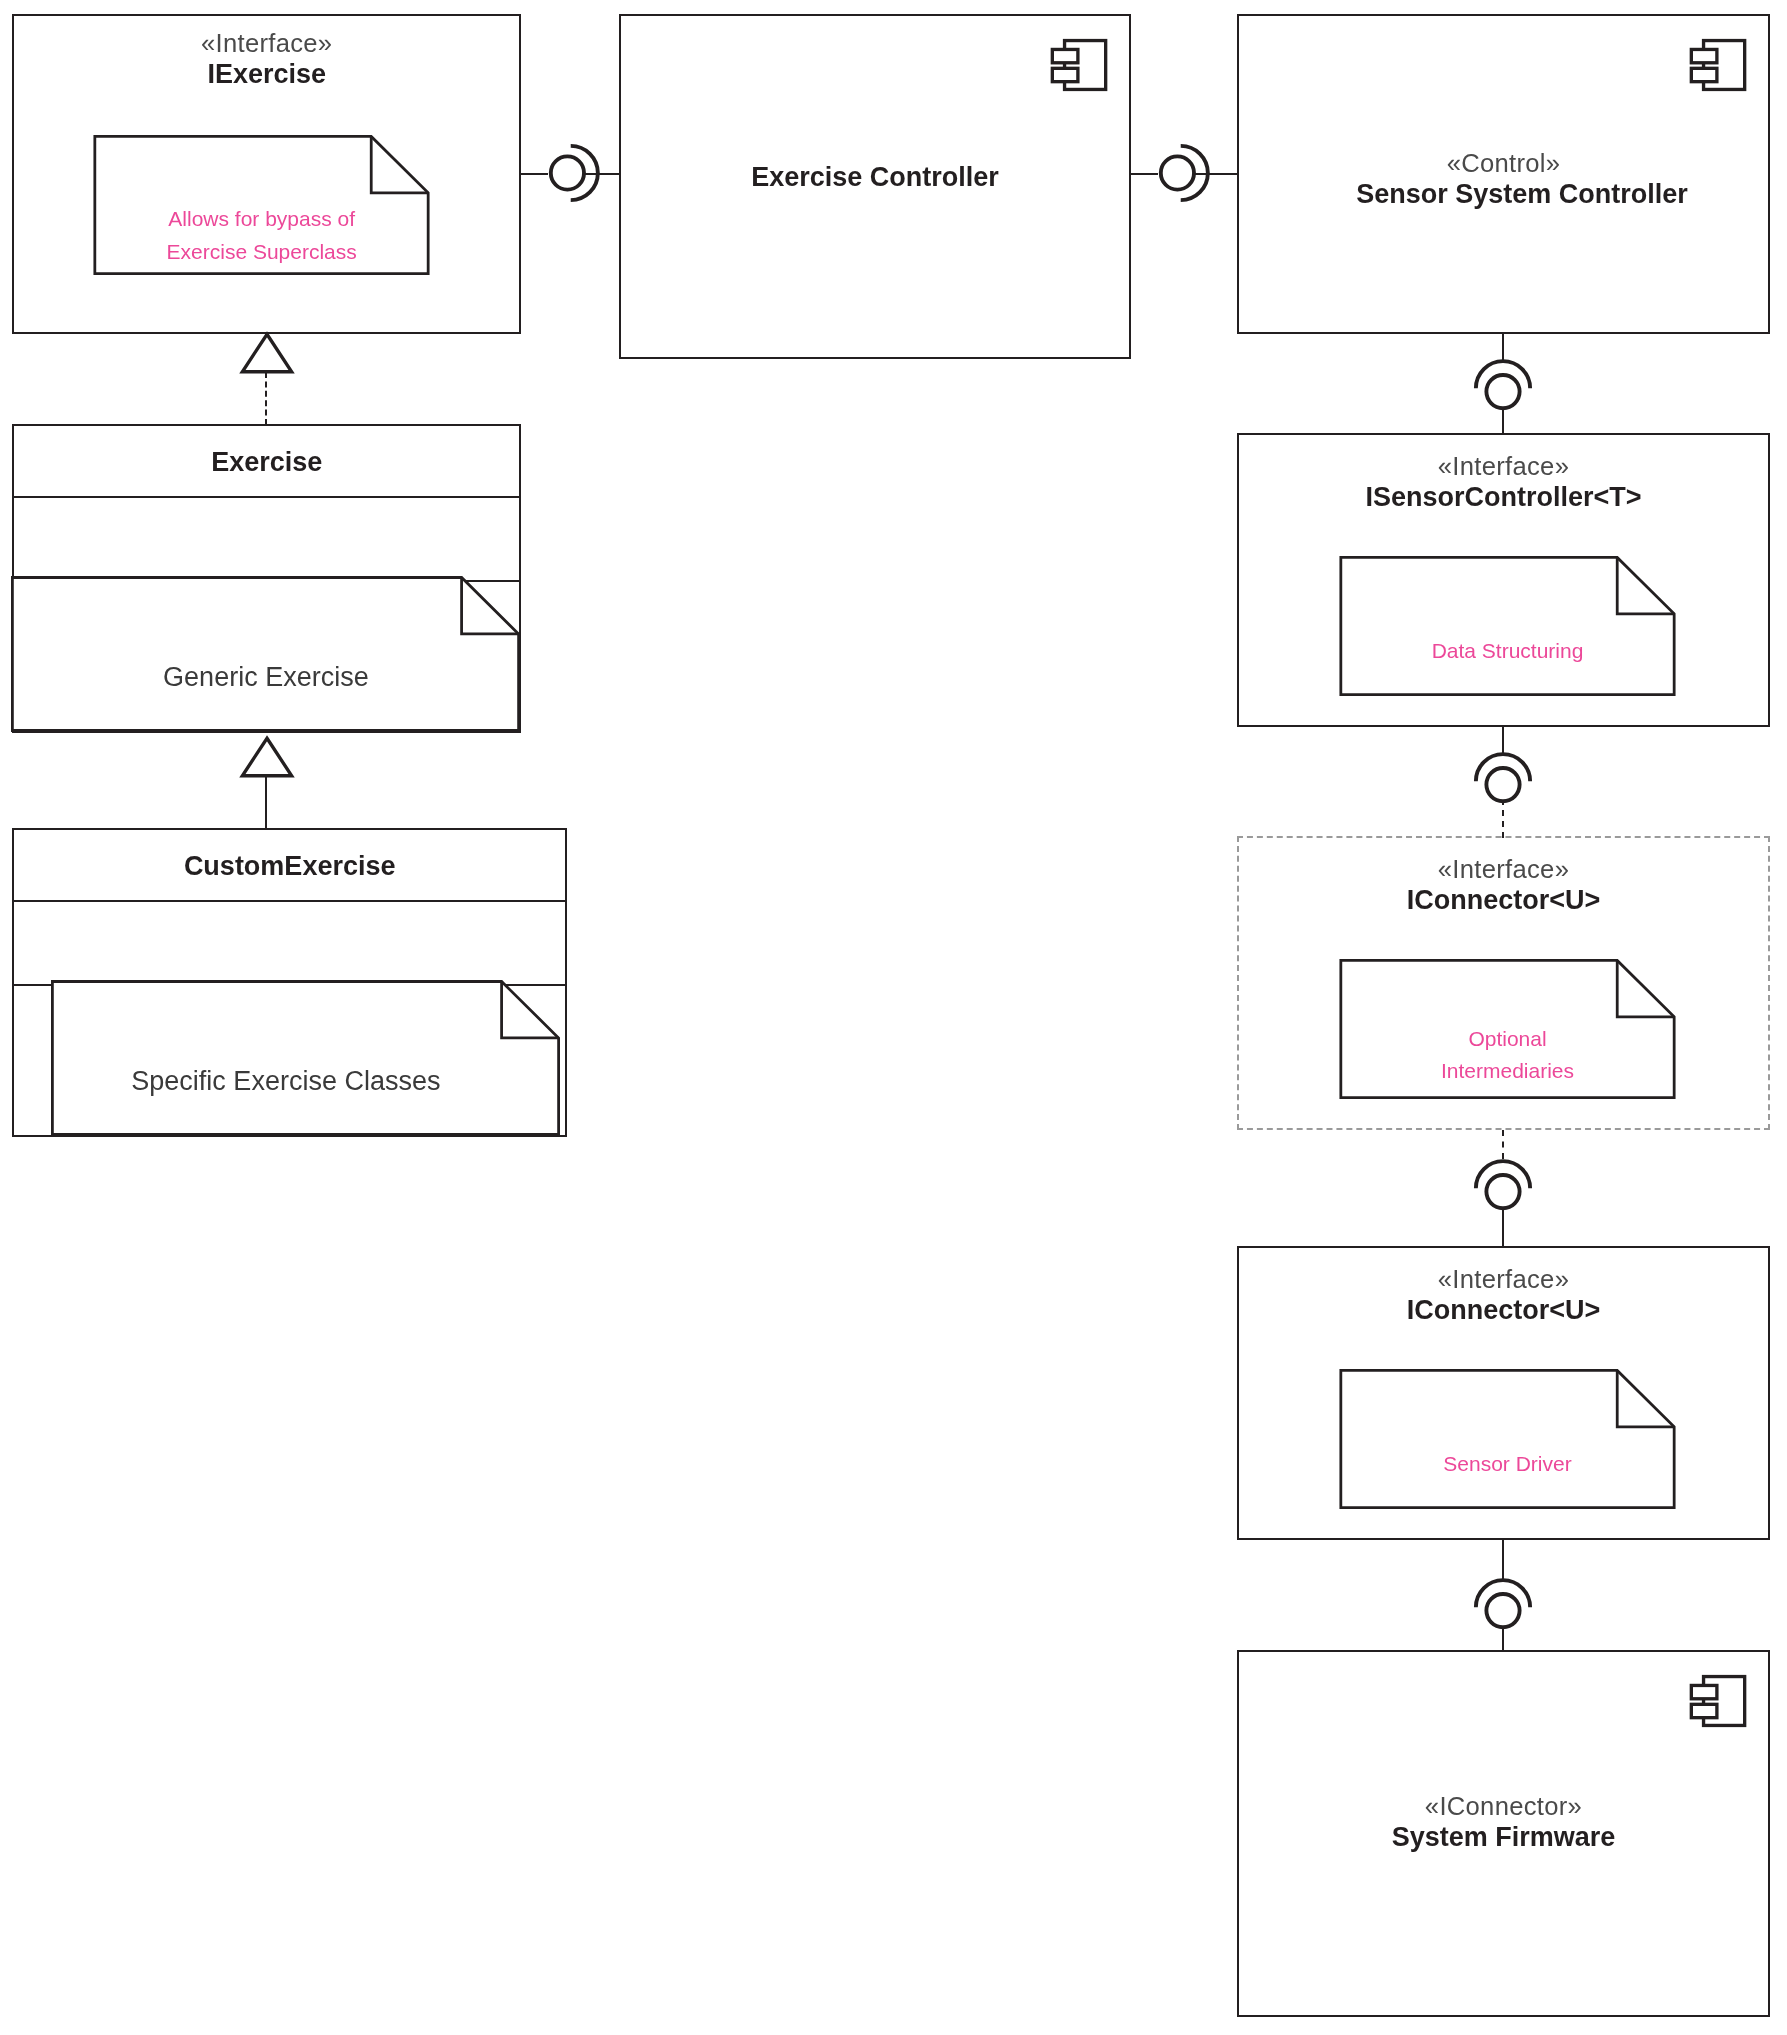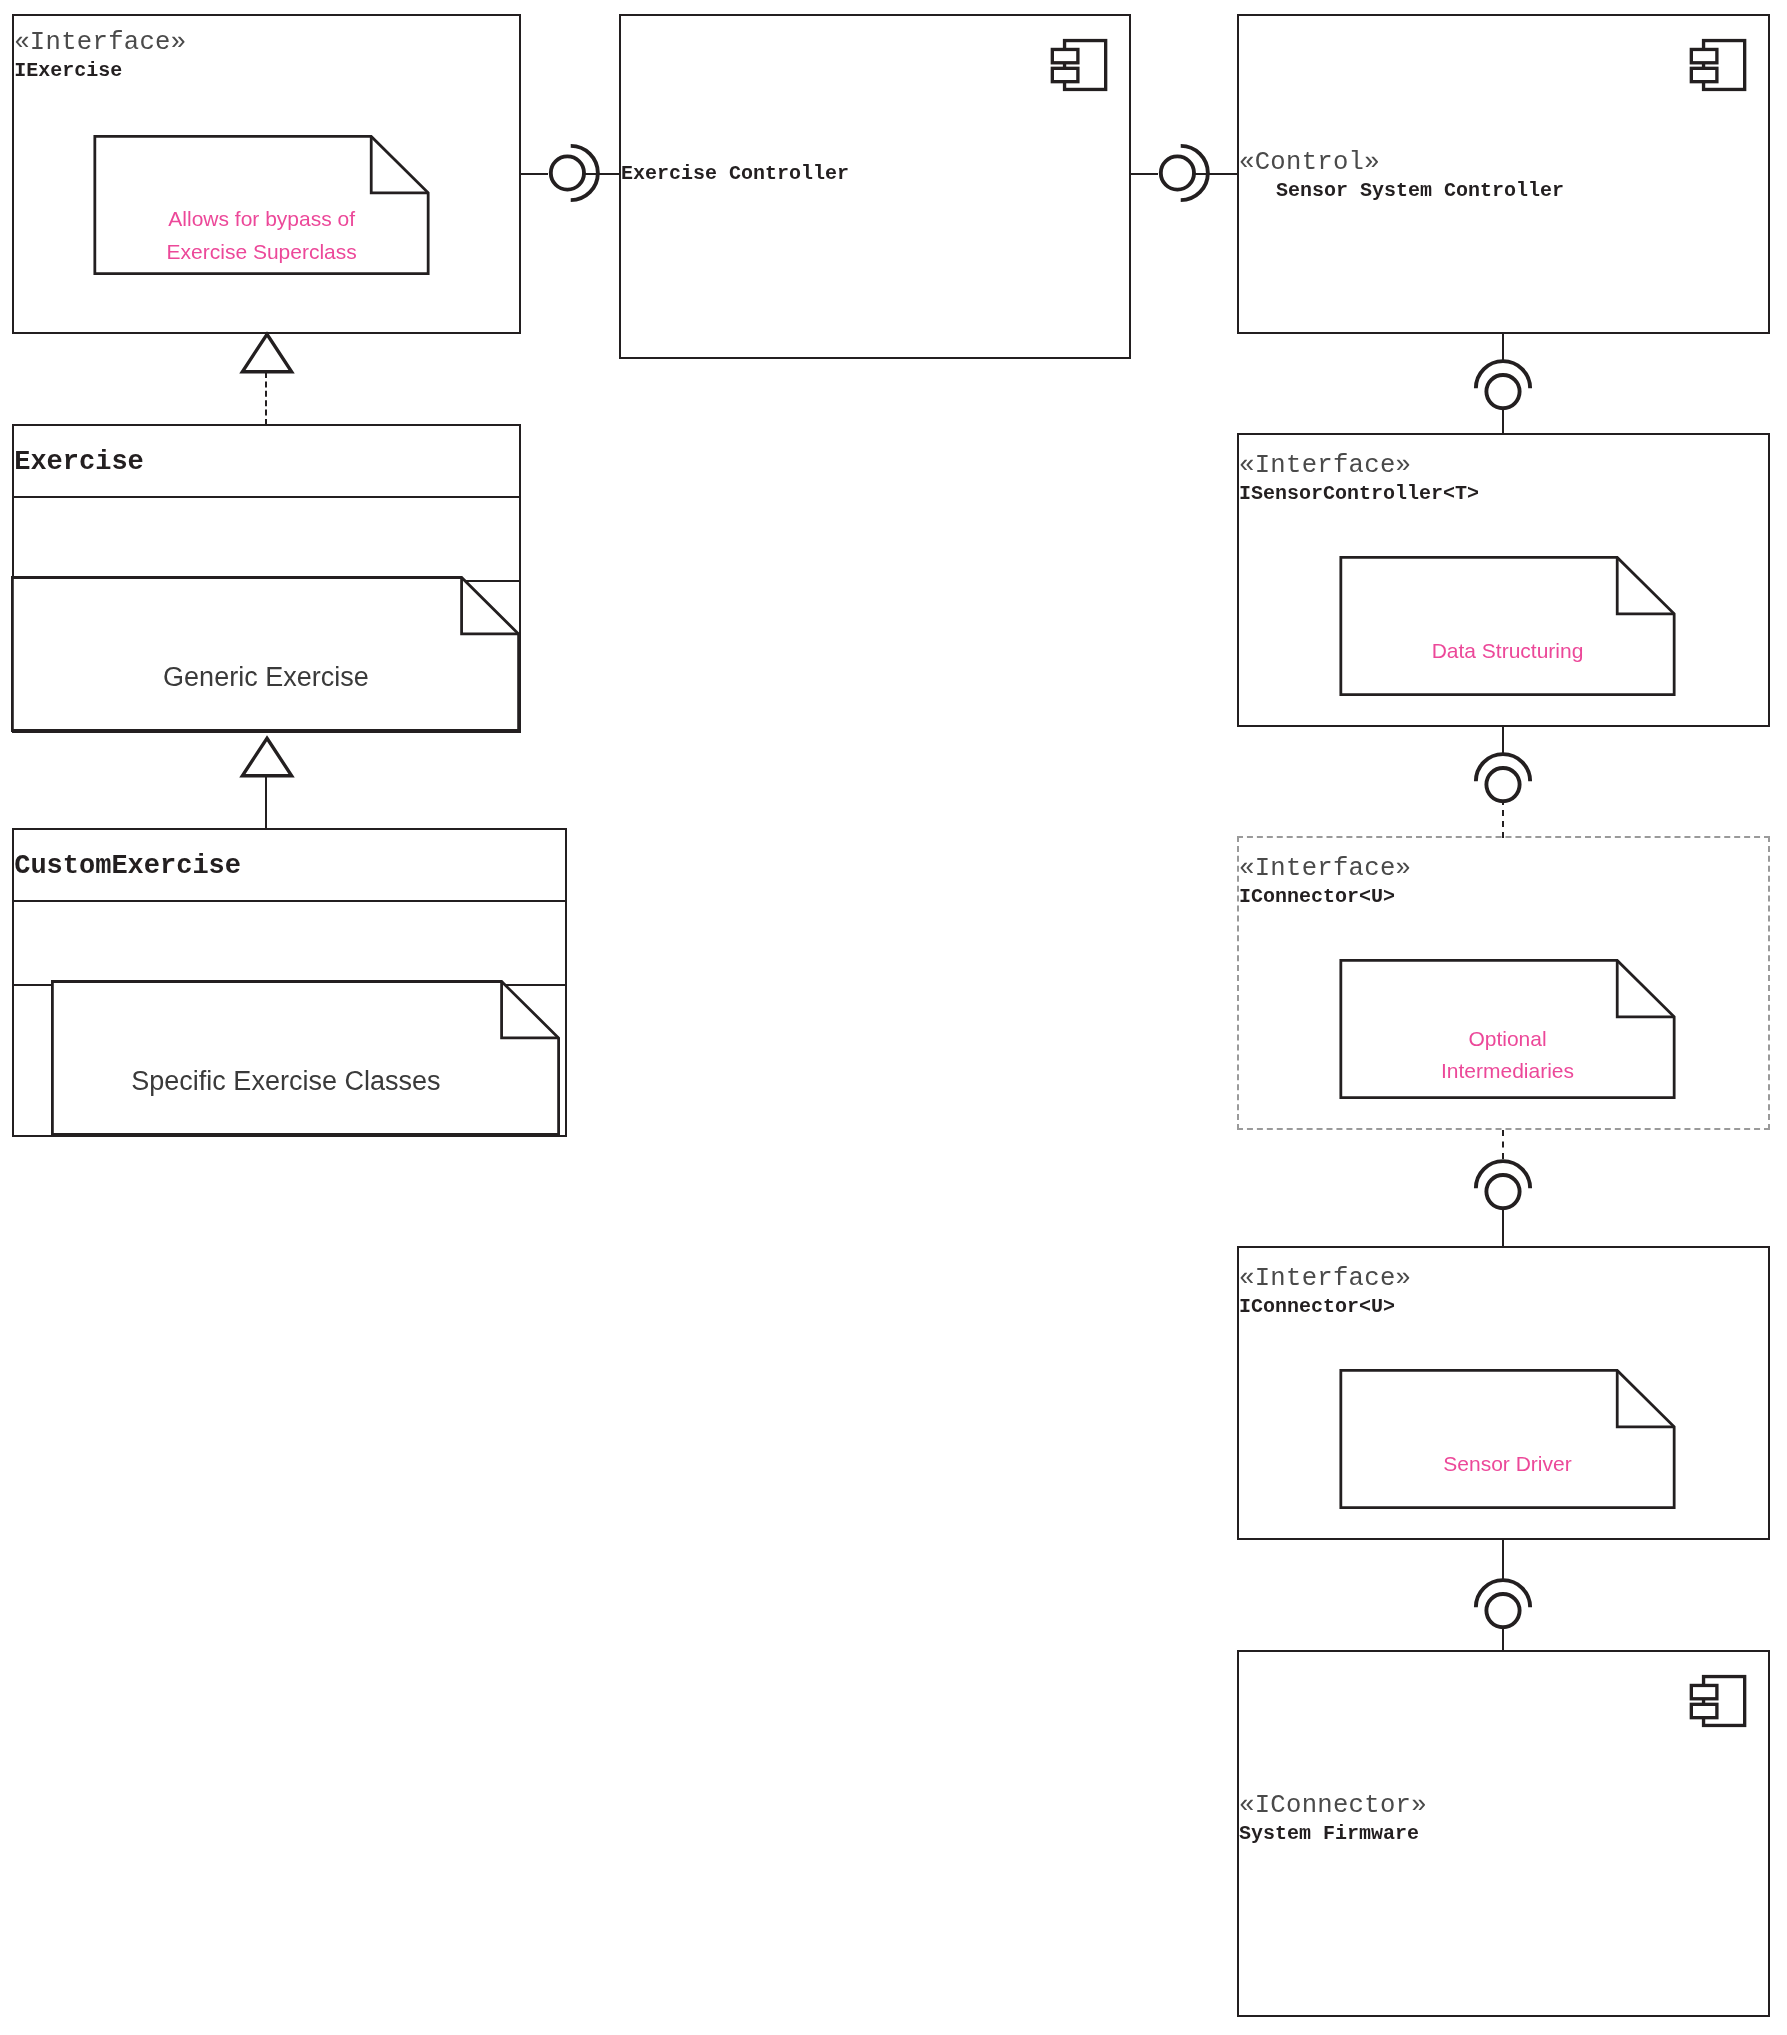--- a/index.html
+++ b/index.html
@@ -4,23 +4,23 @@
 <style>
   html,body{margin:0;padding:0;background:#ffffff;}
   body{font-family:"Liberation Sans", sans-serif;}
   #canvas{position:relative;width:1787px;height:2035px;background:#fff;overflow:hidden;}
 
   .box{position:absolute;box-sizing:border-box;background:#fff;border:2.8px solid #231f20;}
   .box.dashed{border:2.8px dashed #9a9a9a;}
 
   .cls-sep{position:absolute;left:0;right:0;height:0;border-top:2.8px solid #231f20;}
 
-  .title{position:absolute;left:0;right:0;line-height:1.18;color:#231f20;font-family:Liberation Mono, monospace;}
+  .title{position:absolute;left:0;right:0;text-align:center;line-height:1.18;color:#231f20;}
   .stereo{font-size:25.6px;font-weight:400;color:#4a4a4a;letter-spacing:0.3px;}
-  .name{font-size:20px;font-weight:bold;color:#231f20;}
+  .name{font-size:27px;font-weight:bold;color:#231f20;}
   .clsname{font-size:27px;font-weight:bold;color:#231f20;}
   .plain{font-size:27px;font-weight:400;color:#231f20;}
 
   
   .note{position:absolute;}
   .note svg{display:block;overflow:visible;}
   .note-text{position:absolute;left:0;right:0;text-align:center;font-size:21px;line-height:1.2;color:#ec4899;}
 
   
   .compicon{position:absolute;}

